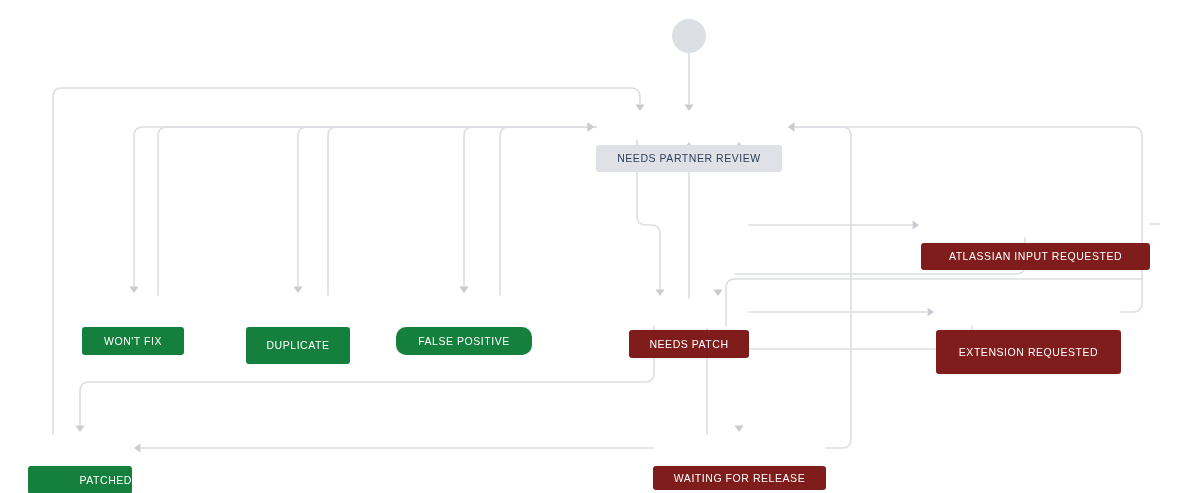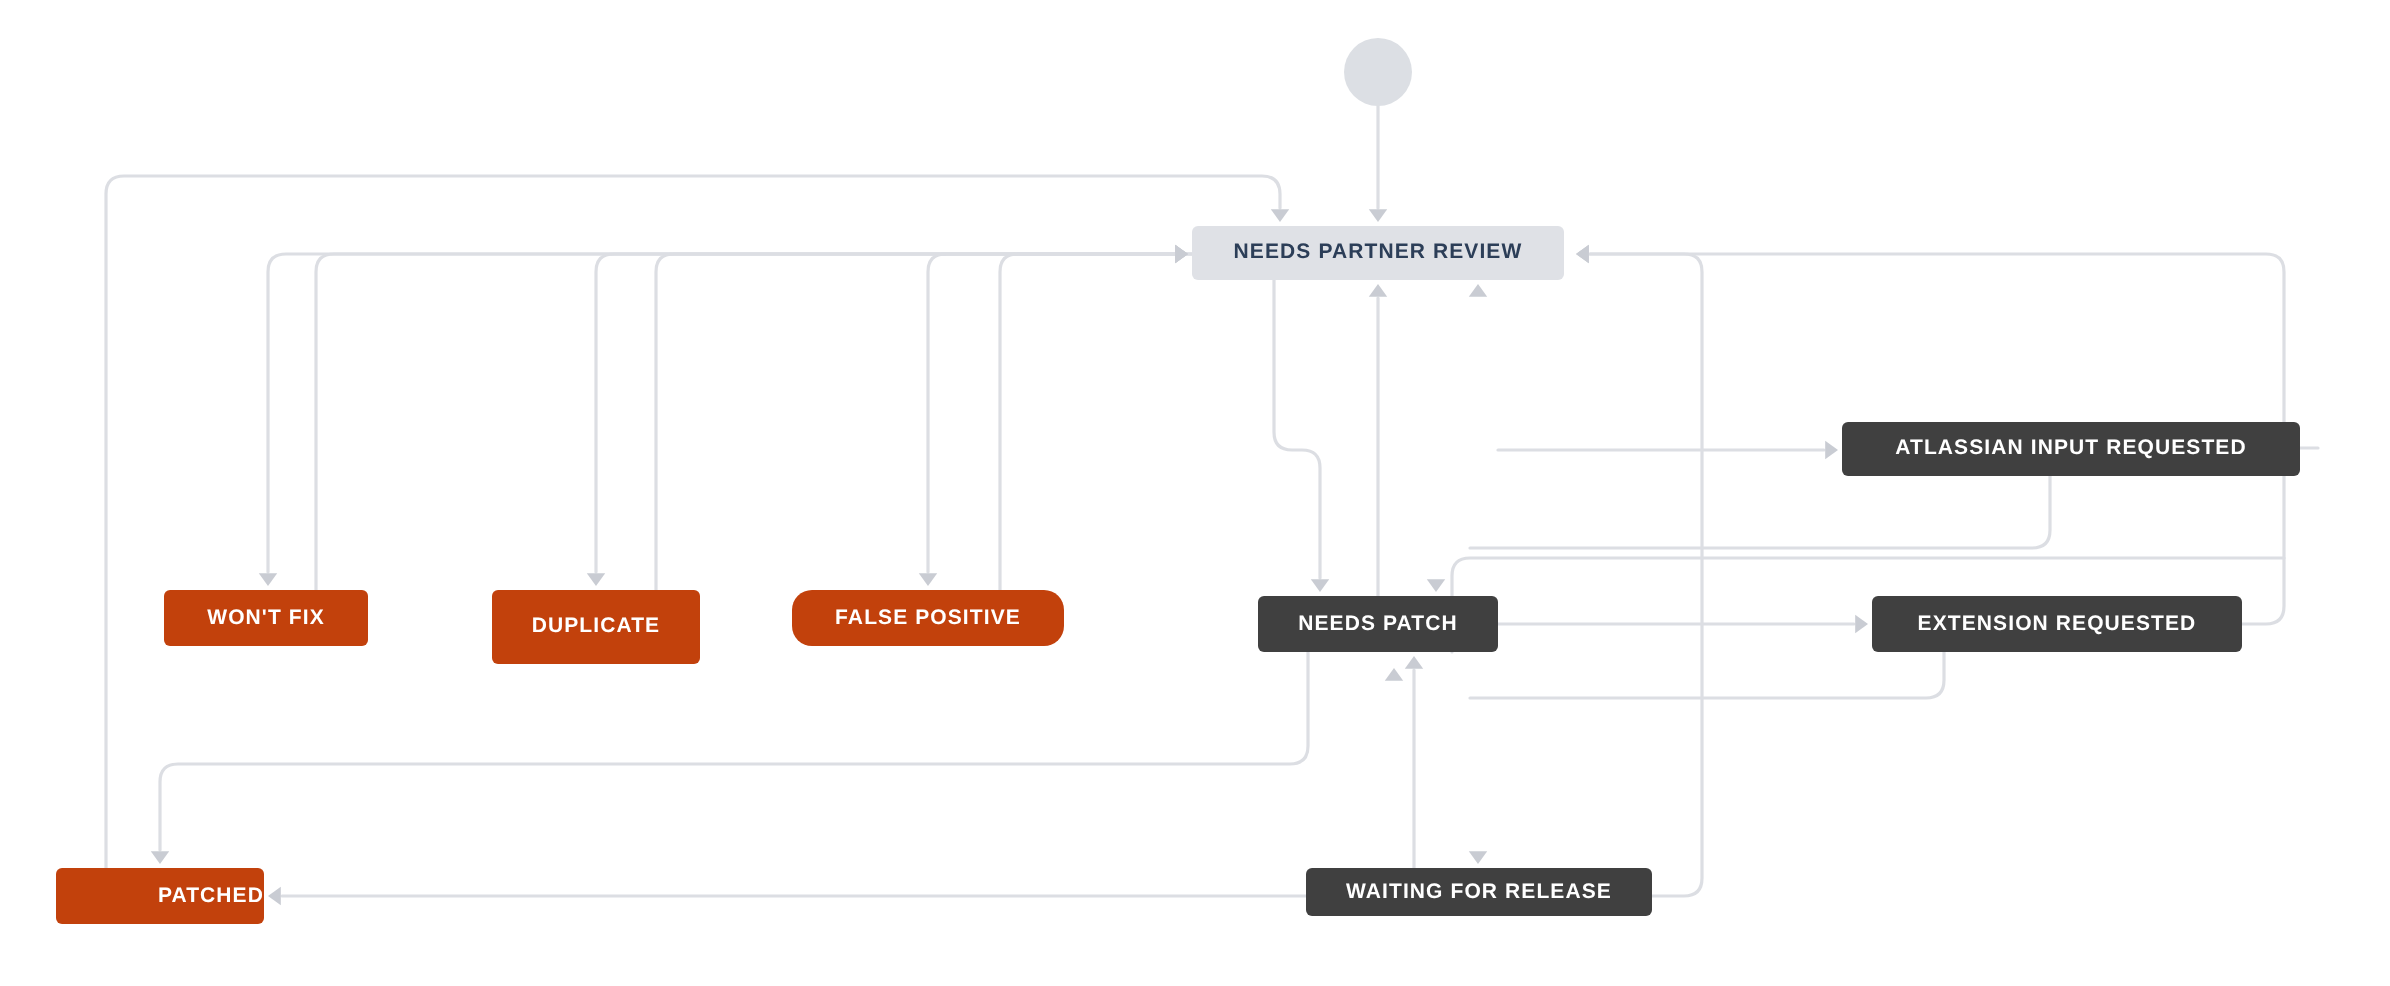--- a/index.html
+++ b/index.html
@@ -41,36 +41,37 @@
     fill: #dcdfe4;
   }
   .node-box {
     position: absolute;
     box-sizing: border-box;
     border-radius: 3px;
     display: flex;
     align-items: center;
     justify-content: center;
     white-space: nowrap;
-    font-weight: bold;
+    font-weight: normal;
     font-size: 10.5px;
     letter-spacing: 0.55px;
     font-family: "Liberation Sans", sans-serif;
     user-select: none;
+    margin-top: 32px;
   }
   .node-initial {
     background: #dfe1e6;
     color: #2c3e58;
   }
   .node-done {
-    background: #c2410c;
+    background: #15803d;
     color: #ffffff;
   }
   .node-progress {
-    background: #404040;
+    background: #7f1d1d;
     color: #ffffff;
   }
   .node-label {
     line-height: 1;
     pointer-events: none;
   }
 </style>
 </head>
 <body>
 
@@ -176,21 +177,21 @@
       </div>
       <div class="node-box node-done" style="left: 396px; top: 295px; width: 136px; height: 28px; border-radius: 10px;">
         <span class="node-label">FALSE POSITIVE</span>
       </div>
       <div class="node-box node-progress" style="left: 629px; top: 298px; width: 120px; height: 28px;">
         <span class="node-label">NEEDS PATCH</span>
       </div>
       <div class="node-box node-progress" style="left: 921px; top: 211px; width: 229px; height: 27px;">
         <span class="node-label">ATLASSIAN INPUT REQUESTED</span>
       </div>
-      <div class="node-box node-progress" style="left: 936px; top: 298px; width: 185px; height: 28px;">
+      <div class="node-box node-progress" style="left: 936px; top: 298px; width: 185px; height: 44px;">
         <span class="node-label">EXTENSION REQUESTED</span>
       </div>
       <div class="node-box node-done" style="left: 28px; top: 434px; width: 104px; height: 28px; justify-content: flex-end;">
         <span class="node-label">PATCHED</span>
       </div>
       <div class="node-box node-progress" style="left: 653px; top: 434px; width: 173px; height: 24px;">
         <span class="node-label">WAITING FOR RELEASE</span>
       </div>
     </div>
 </div>

